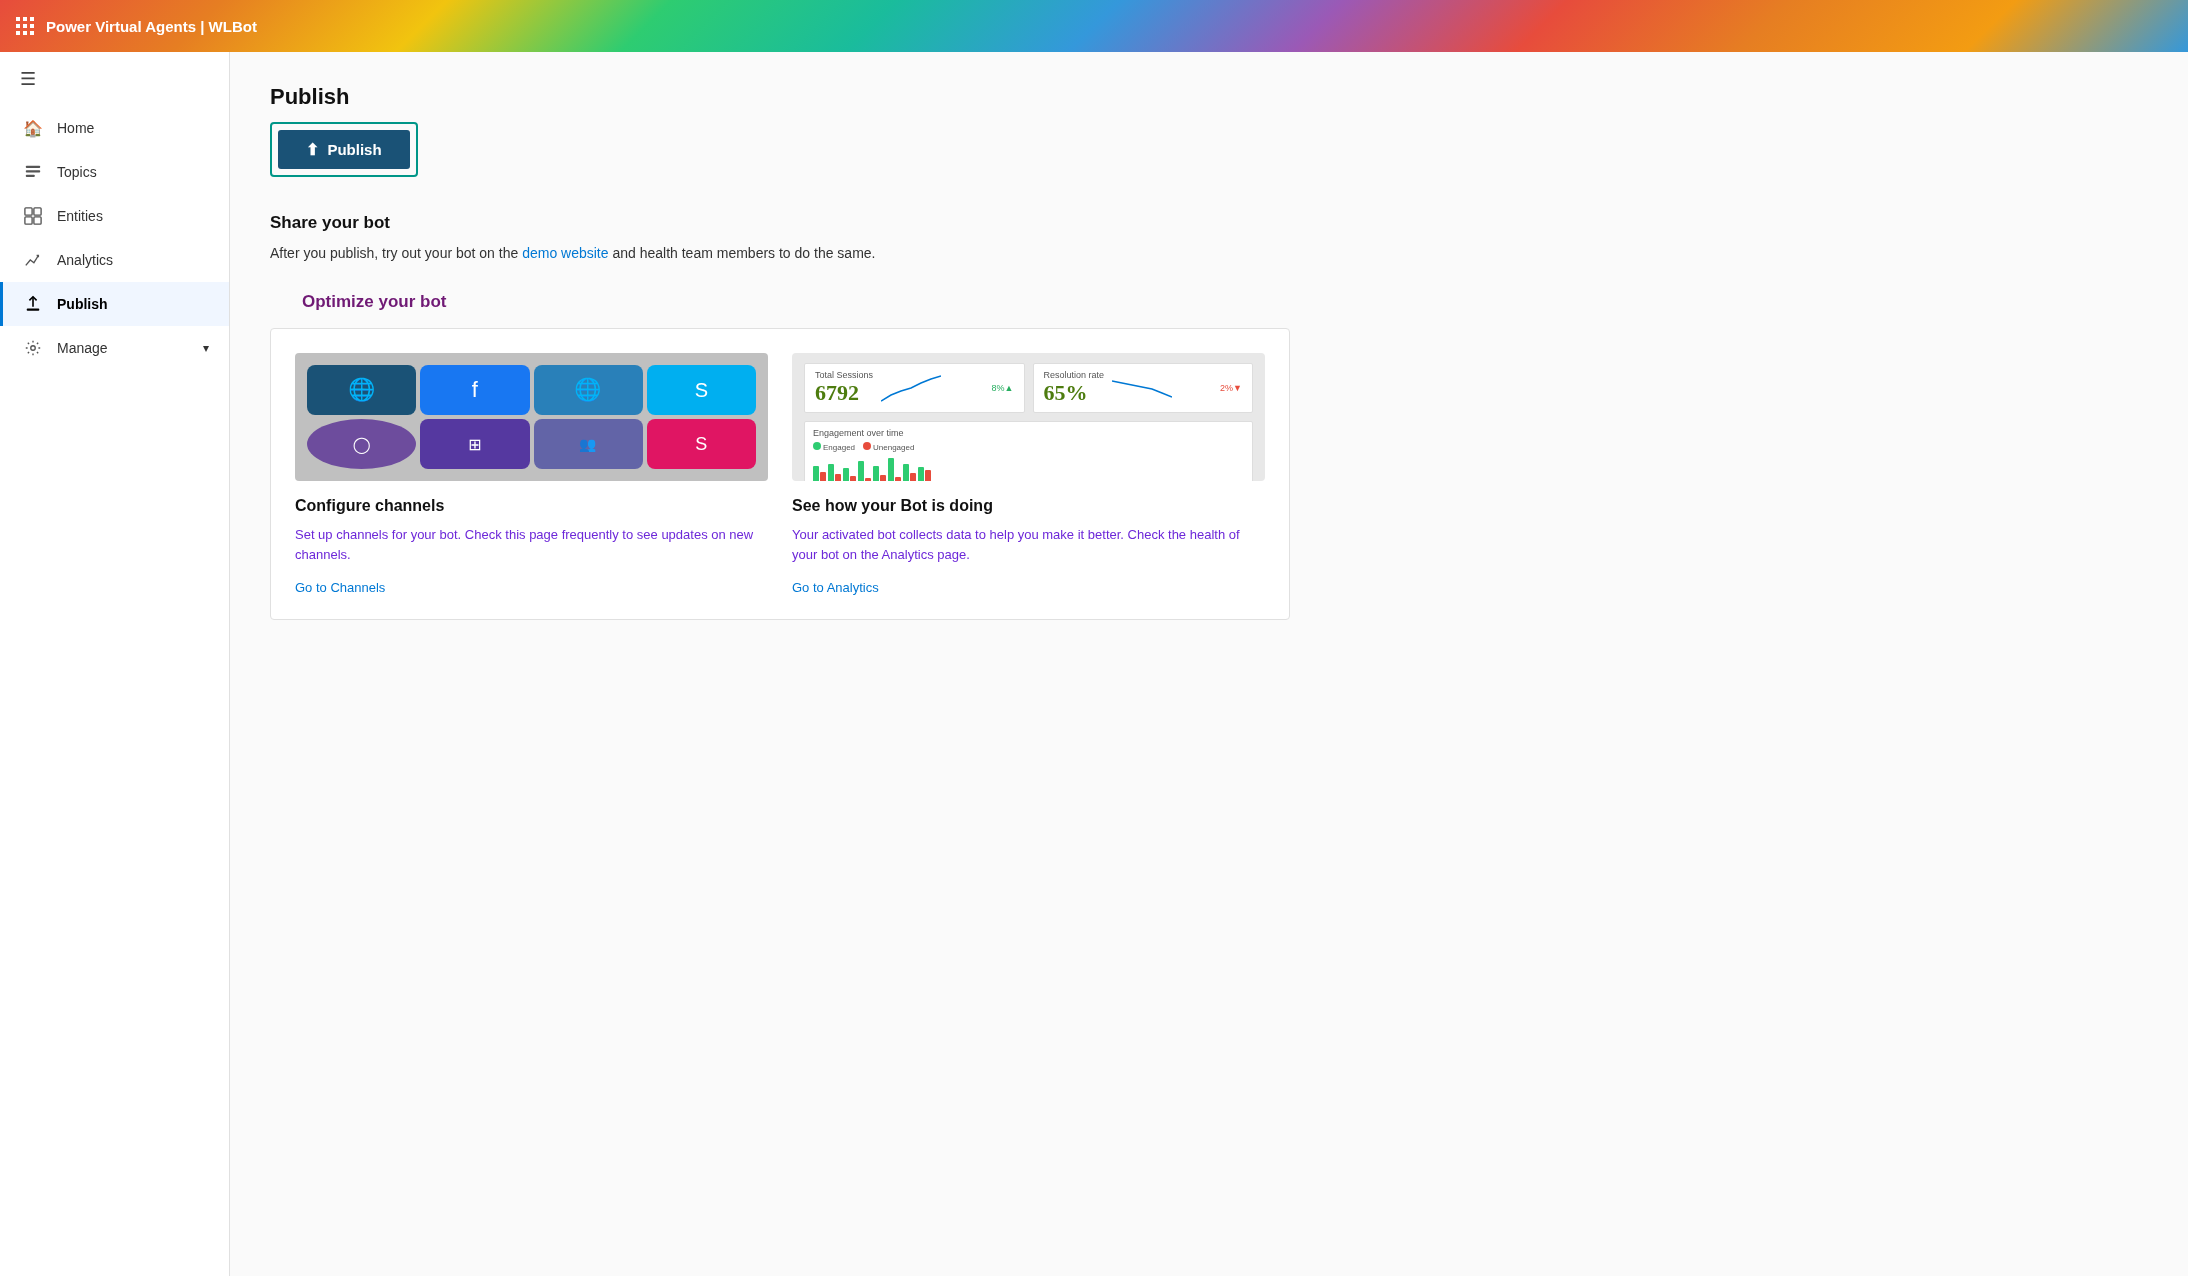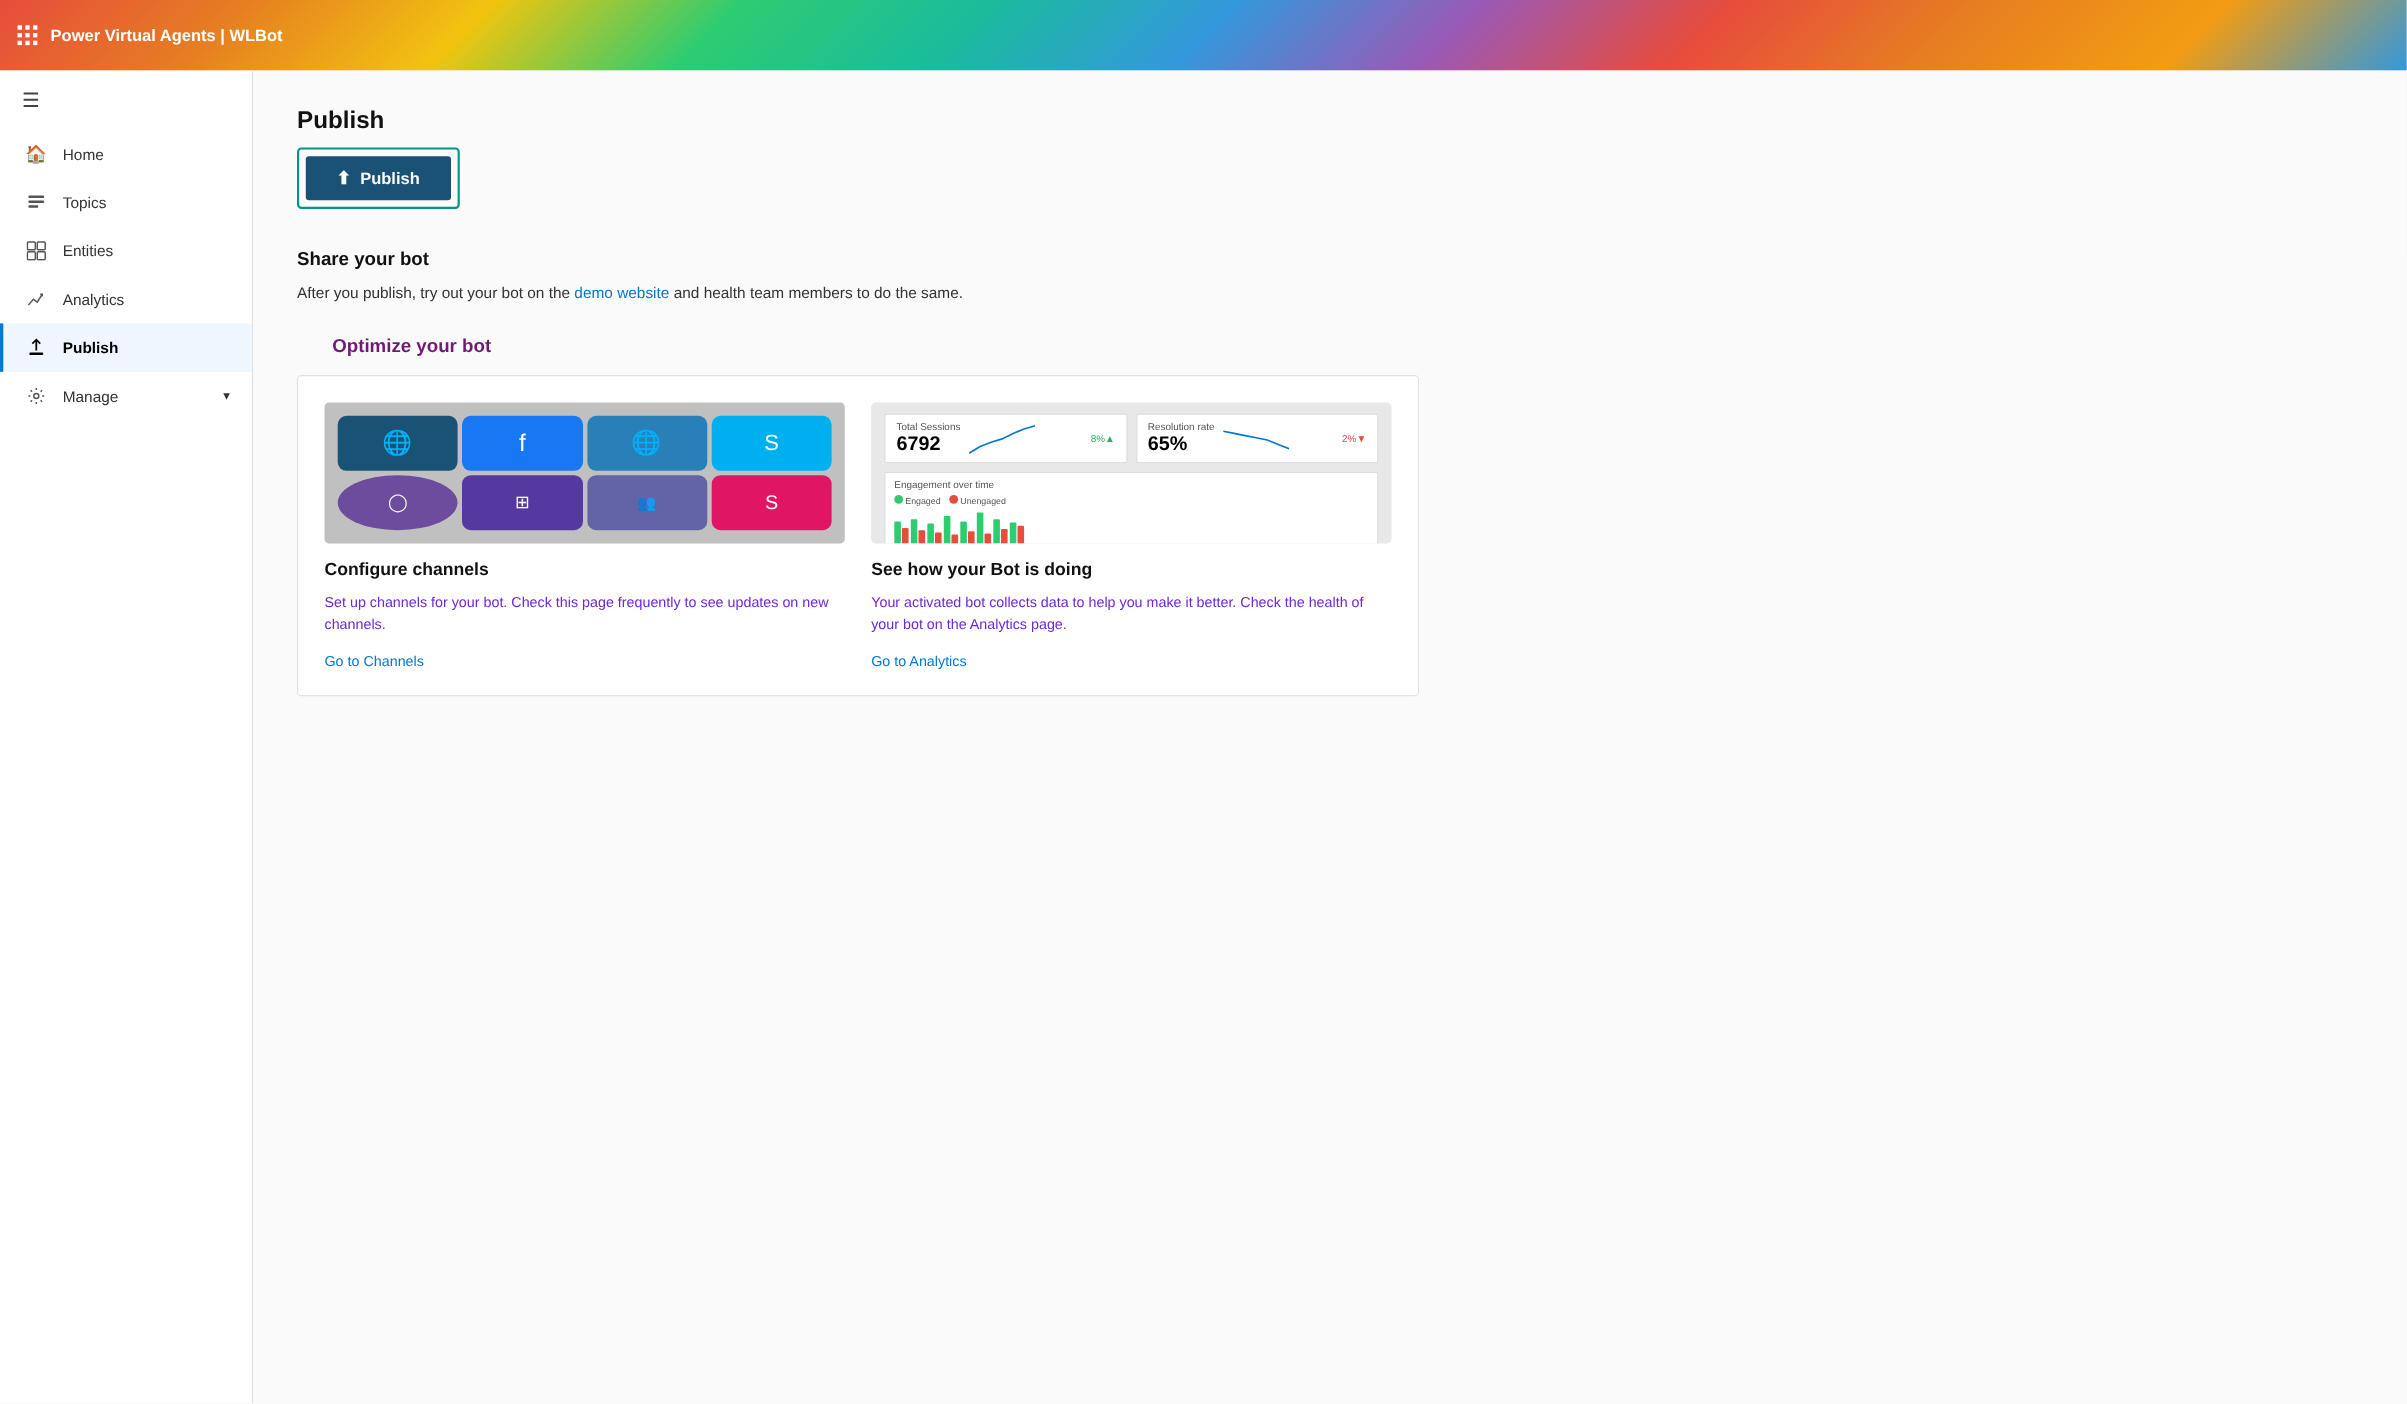--- a/index.html
+++ b/index.html
@@ -1,19 +1,19 @@
 <!DOCTYPE html>
 <html><head>
   <meta charset="utf-8">
   <style>
     * { box-sizing: border-box; margin: 0; padding: 0; }
     body { font-family: 'Segoe UI', sans-serif; display: flex; flex-direction: column; height: 100vh; background: #f5f5f5; }
 
     .top-banner {
-      height: 64px;
+      height: 52px;
       background: linear-gradient(135deg, #e74c3c 0%, #e67e22 10%, #f1c40f 20%, #2ecc71 30%, #1abc9c 40%, #3498db 50%, #9b59b6 60%, #e74c3c 70%, #e67e22 80%, #f39c12 90%, #3498db 100%);
       display: flex;
       align-items: center;
       padding: 0 16px;
       flex-shrink: 0;
     }
 
     .app-bar {
       display: flex;
       align-items: center;
@@ -260,23 +260,24 @@
       border: 1px solid #ddd;
       border-radius: 2px;
       padding: 6px 10px;
       display: flex;
       align-items: center;
       gap: 8px;
       flex: 1;
     }
 
     .metric-number {
-      font-size: 18px;
+      font-size: 22px;
       font-weight: 700;
-      color: #000000;
+      color: #4d7c0f;
+      font-family: Liberation Serif, serif;
     }
 
     .metric-trend {
       flex: 1;
       height: 30px;
       position: relative;
     }
 
     .trend-up-line {
       stroke: #0078d4;

